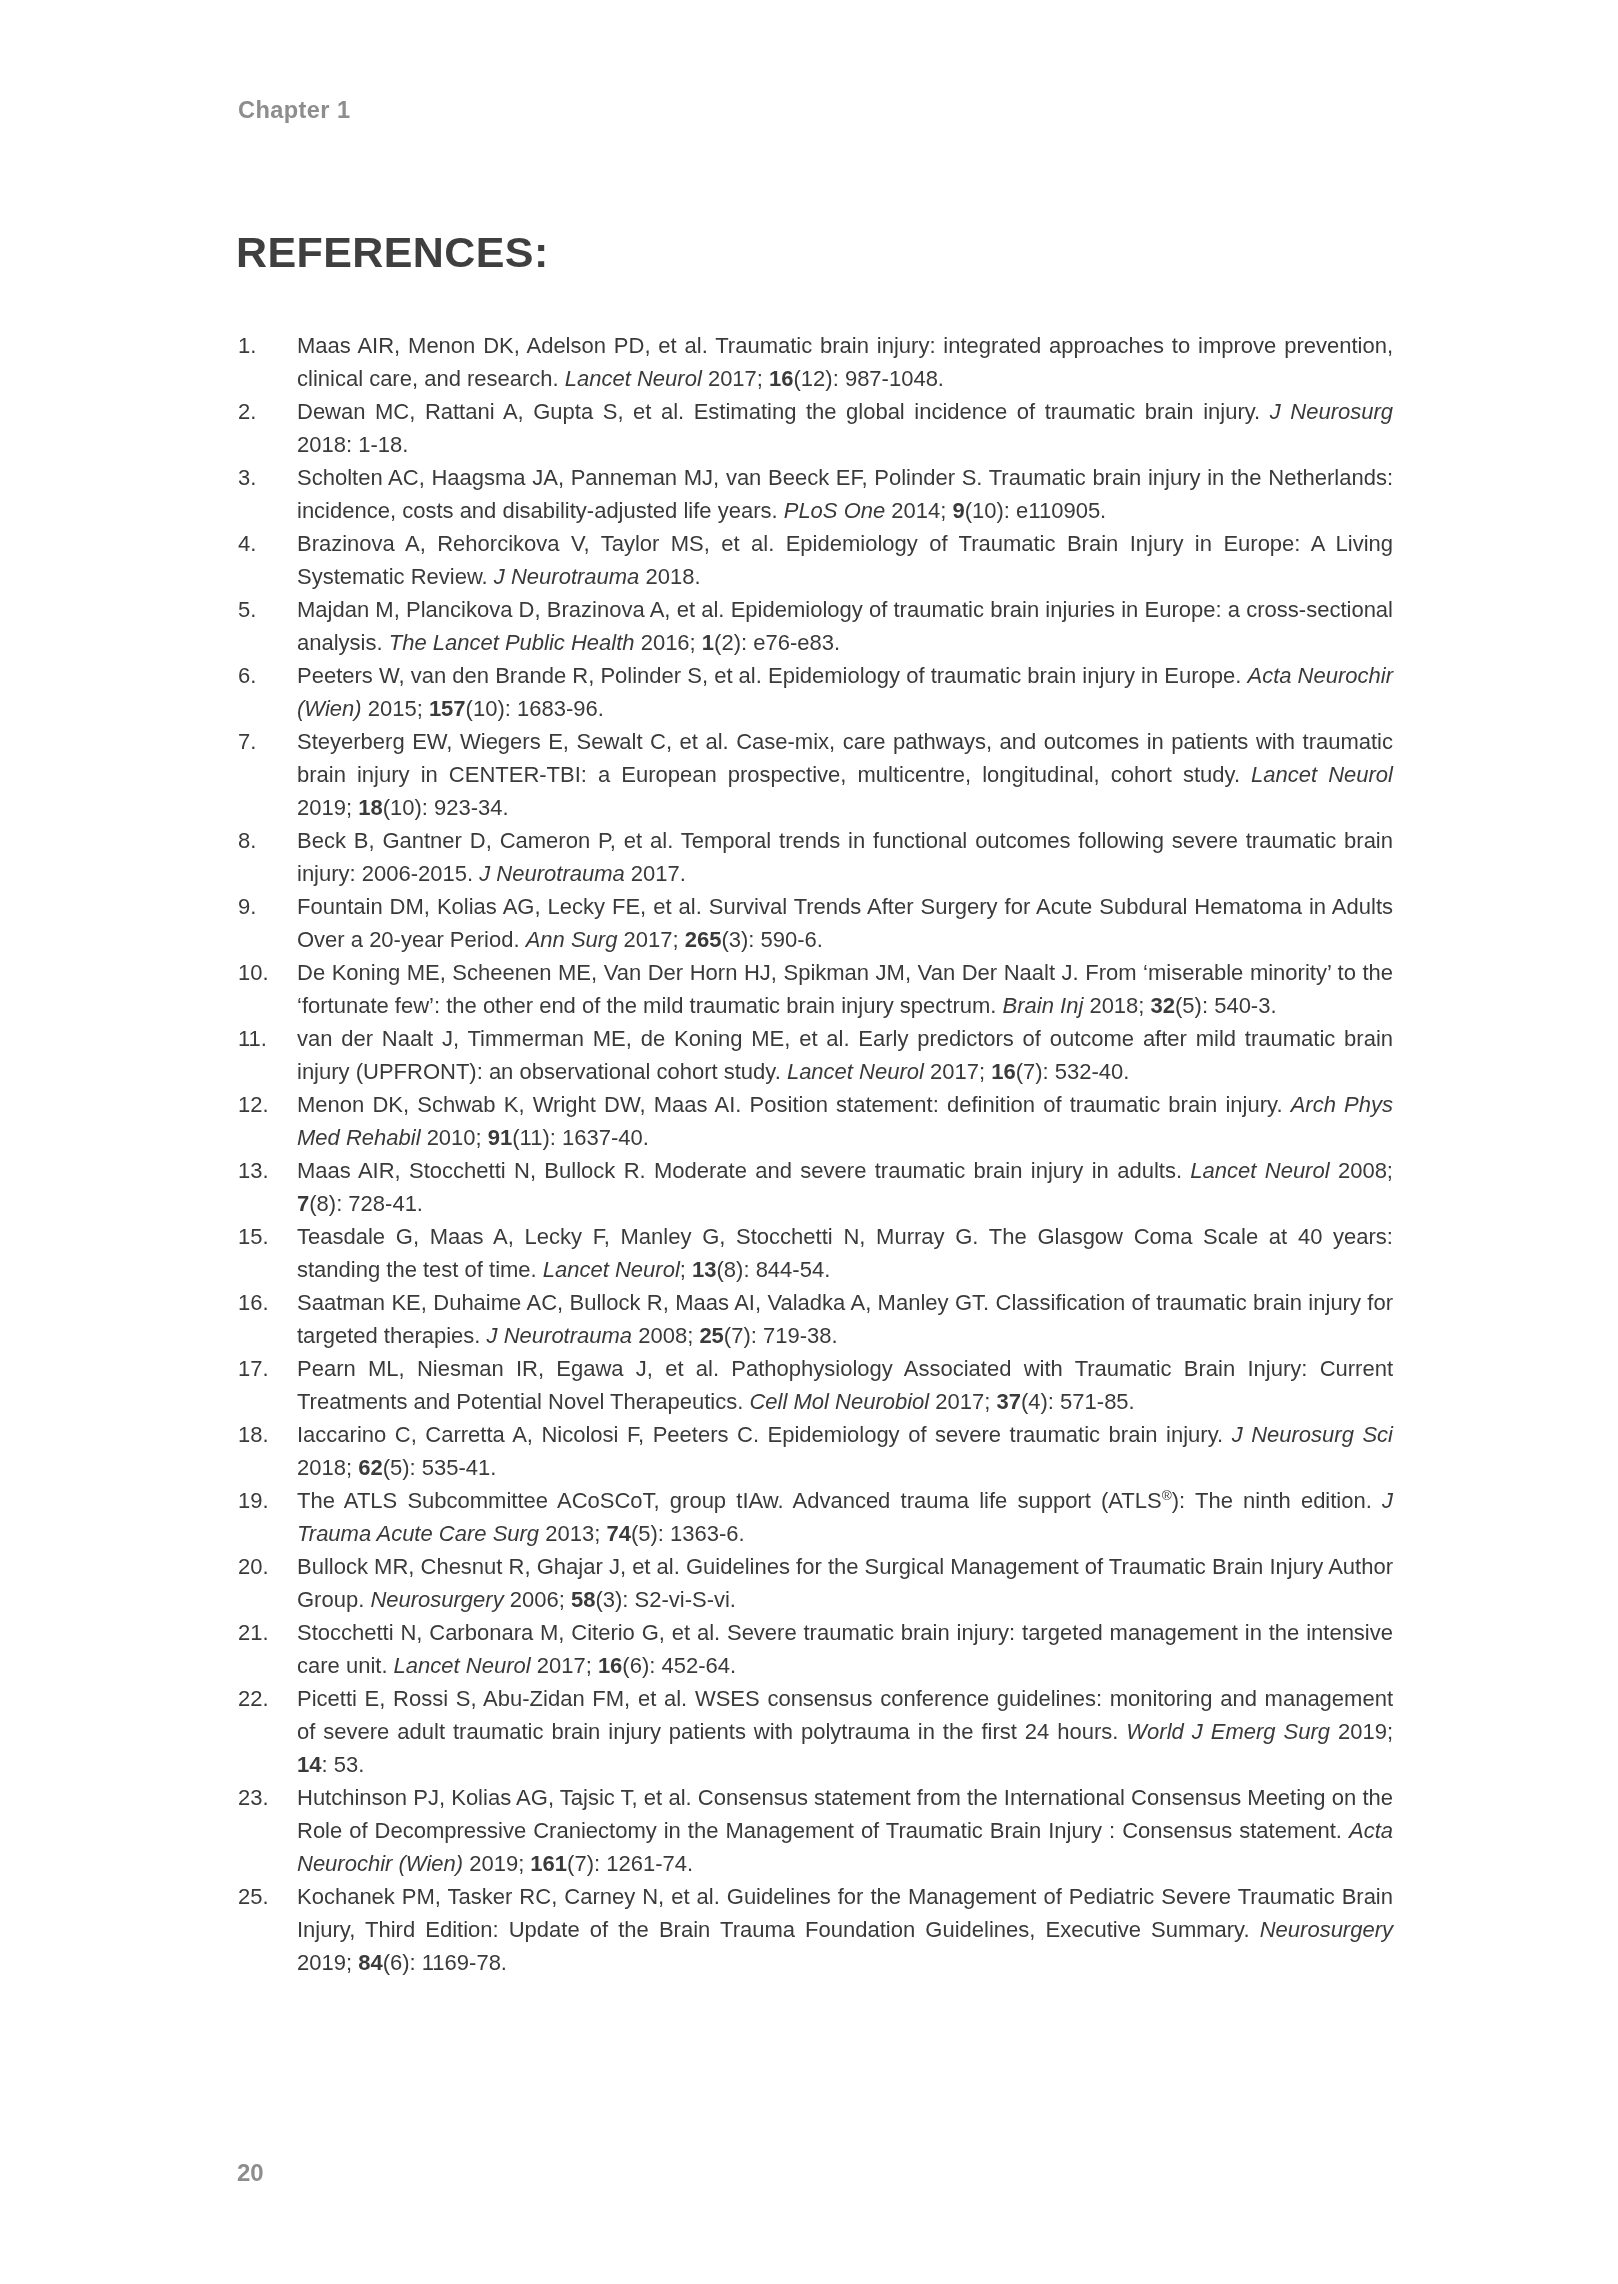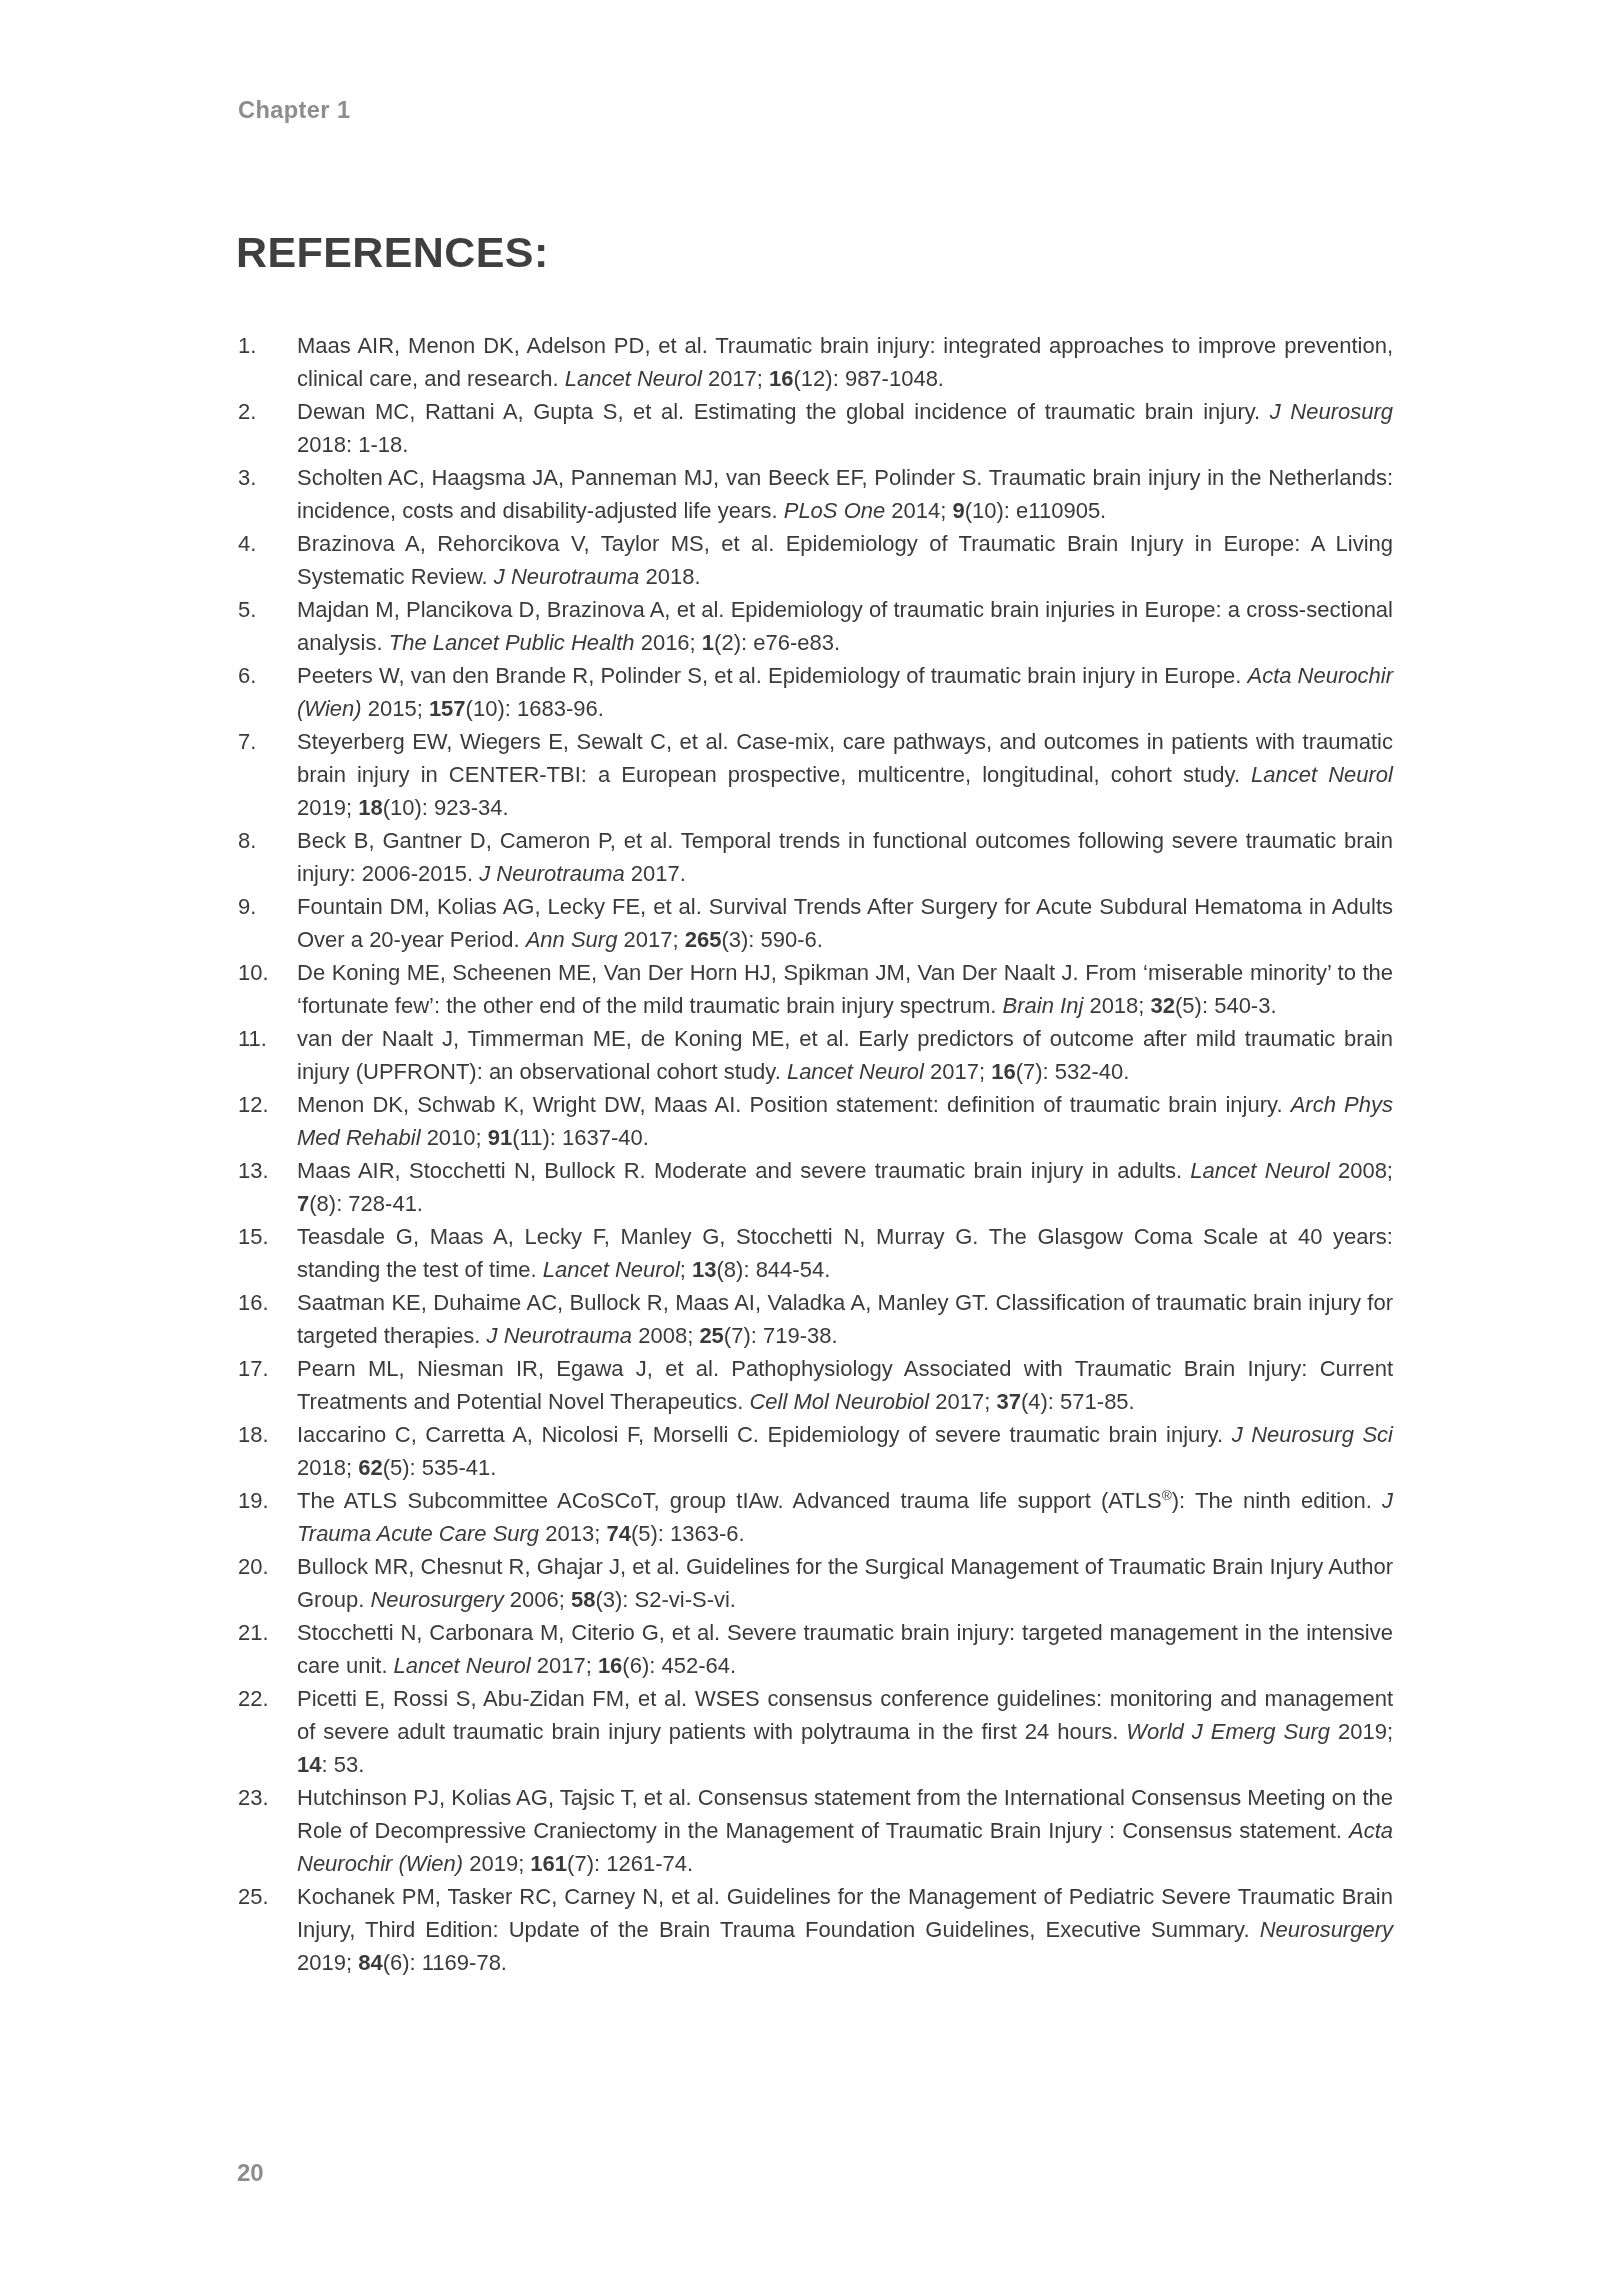--- a/index.html
+++ b/index.html
@@ -127,21 +127,21 @@
       <div class="ref-item">
         <span class="ref-num">16.</span>
         <span class="ref-text"><span>Saatman KE, Duhaime AC, Bullock R, Maas AI, Valadka A, Manley GT. Classification of traumatic brain injury for targeted therapies. </span><em>J Neurotrauma</em><span> 2008; </span><strong>25</strong><span>(7): 719-38.</span></span>
       </div>
       <div class="ref-item">
         <span class="ref-num">17.</span>
         <span class="ref-text"><span>Pearn ML, Niesman IR, Egawa J, et al. Pathophysiology Associated with Traumatic Brain Injury: Current Treatments and Potential Novel Therapeutics. </span><em>Cell Mol Neurobiol</em><span> 2017; </span><strong>37</strong><span>(4): 571-85.</span></span>
       </div>
       <div class="ref-item">
         <span class="ref-num">18.</span>
-        <span class="ref-text"><span>Iaccarino C, Carretta A, Nicolosi F, Morselli C. Epidemiology of severe traumatic brain injury. </span><em>J Neurosurg Sci</em><span> 2018; </span><strong>62</strong><span>(5): 535-41.</span></span>
+        <span class="ref-text"><span>Iaccarino C, Carretta A, Nicolosi F, Peeters C. Epidemiology of severe traumatic brain injury. </span><em>J Neurosurg Sci</em><span> 2018; </span><strong>62</strong><span>(5): 535-41.</span></span>
       </div>
       <div class="ref-item">
         <span class="ref-num">19.</span>
         <span class="ref-text"><span>The ATLS Subcommittee ACoSCoT, group tIAw. Advanced trauma life support (ATLS</span><sup>®</sup><span>): The ninth edition. </span><em>J Trauma Acute Care Surg</em><span> 2013; </span><strong>74</strong><span>(5): 1363-6.</span></span>
       </div>
       <div class="ref-item">
         <span class="ref-num">20.</span>
         <span class="ref-text"><span>Bullock MR, Chesnut R, Ghajar J, et al. Guidelines for the Surgical Management of Traumatic Brain Injury Author Group. </span><em>Neurosurgery</em><span> 2006; </span><strong>58</strong><span>(3): S2-vi-S-vi.</span></span>
       </div>
       <div class="ref-item">

